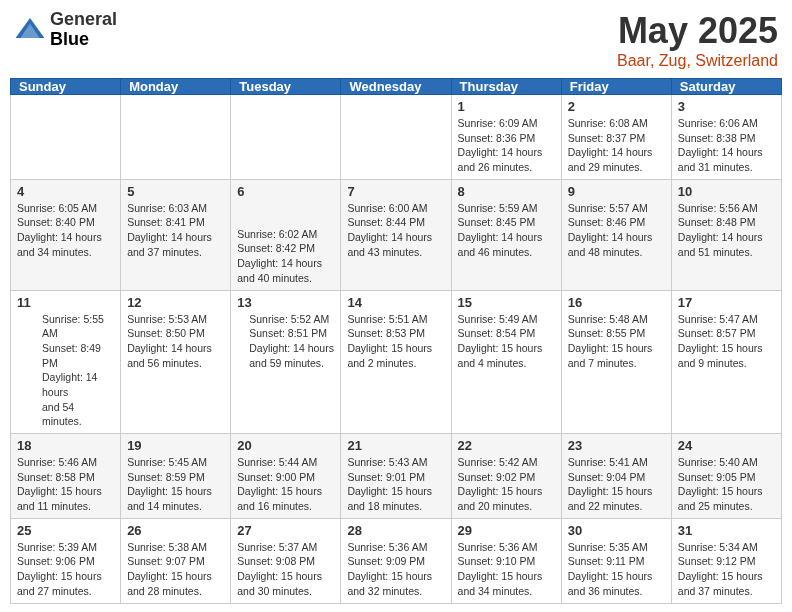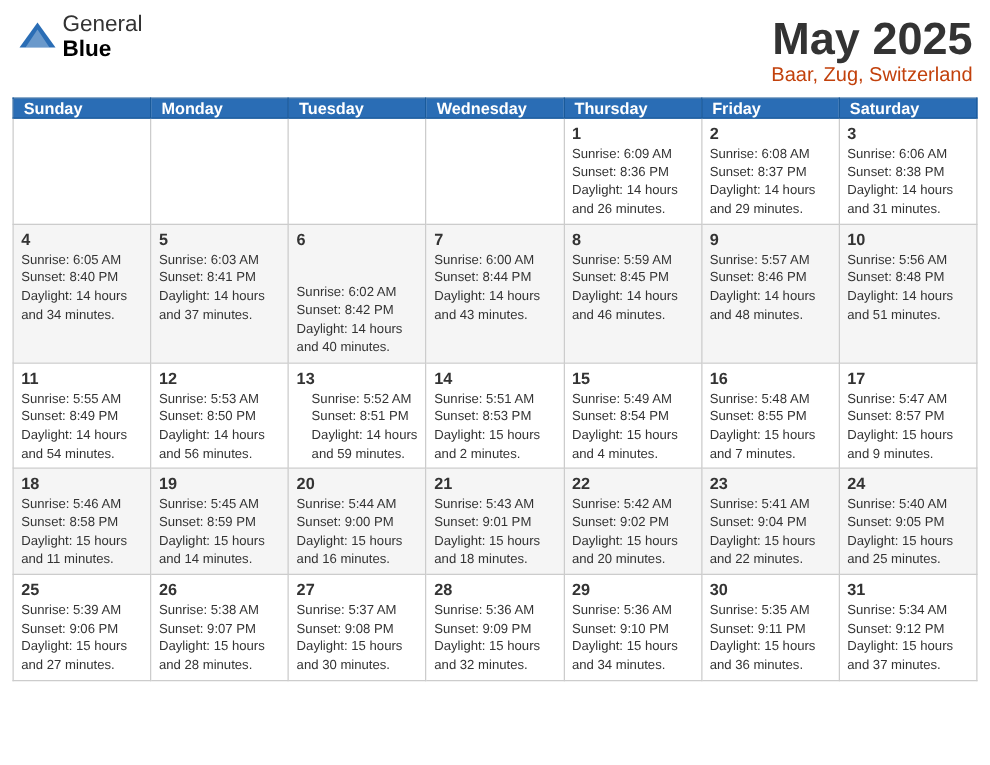--- a/index.html
+++ b/index.html
@@ -22,21 +22,21 @@
       align-items: center;
       gap: 4px;
     }
     .logo-text {
       display: flex;
       flex-direction: column;
       line-height: 1.1;
     }
     .logo-general {
       font-size: 18px;
-      font-weight: normal;
+      font-weight: bold;
       color: #333;
     }
     .logo-blue {
       font-size: 18px;
       font-weight: bold;
       color: #000000;
     }
     .logo-icon {
       width: 32px;
       height: 32px;
@@ -201,21 +201,21 @@
           <div class="day-number">10</div>
           <div class="day-info" style="white-space: pre-line;">Sunrise: 5:56 AM
 Sunset: 8:48 PM
 Daylight: 14 hours
 and 51 minutes.</div>
         </td>
       </tr>
       <tr>
         <td>
           <div class="day-number">11</div>
-          <div class="day-info" style="white-space: pre-line;">Sunrise: 5:55 AM
+          <div class="day-info" style="white-space: pre-line; margin-left: 25px;">Sunrise: 5:55 AM
 Sunset: 8:49 PM
 Daylight: 14 hours
 and 54 minutes.</div>
         </td>
         <td>
           <div class="day-number">12</div>
           <div class="day-info" style="white-space: pre-line;">Sunrise: 5:53 AM
 Sunset: 8:50 PM
 Daylight: 14 hours
 and 56 minutes.</div>

